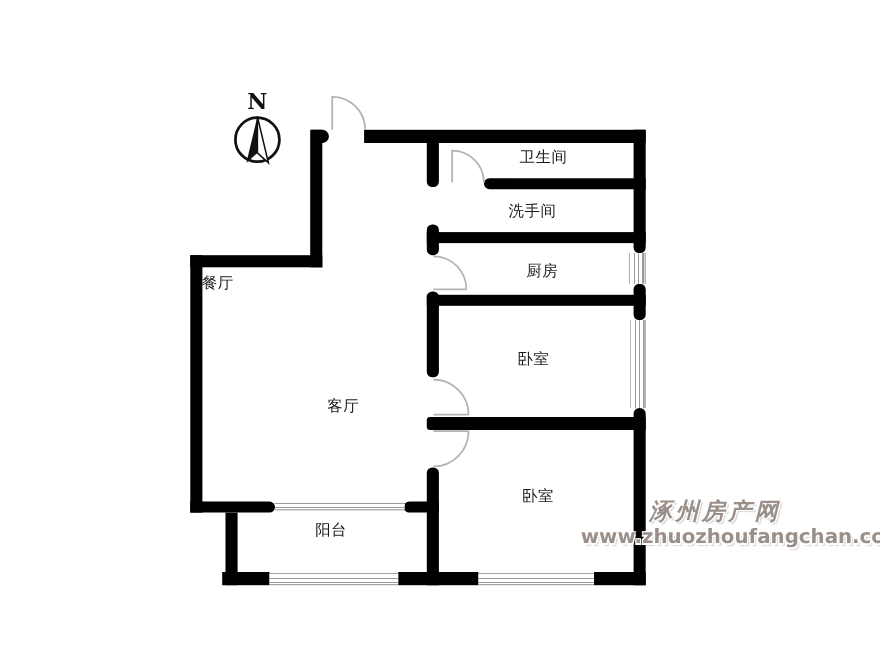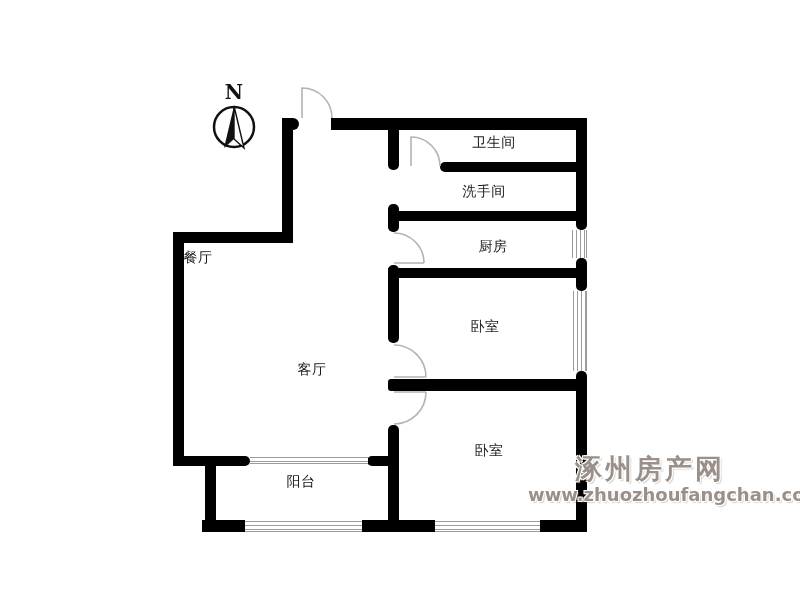--- a/index.html
+++ b/index.html
@@ -27,21 +27,21 @@
   .north-label{
     position:absolute;transform:translate(-50%,-50%);
     font-family:"DejaVu Serif","Liberation Serif",serif;
     font-weight:bold;font-size:20px;color:#111;
   }
   .watermark{
     position:absolute;left:528px;top:454px;width:244px;text-align:center;
     color:var(--watermark-text);font-weight:bold;line-height:1.12;
     text-shadow:-1px -1px 0 #fff,1px -1px 0 #fff,-1px 1px 0 #fff,1px 1px 0 #fff,2px 2px 1px rgba(110,100,92,.28);
   }
-  .wm-name{font-size:27px;letter-spacing:3px;}
+  .wm-name{font-size:21px;letter-spacing:3px;font-style:italic;}
   .wm-url{font-size:18px;letter-spacing:0;margin-top:1px;}
 </style>
 </head>
 <body>
 
 <div id="stage">
 
   <div class="wall" style="left:283px;top:118px;width:16px;height:12px;border-radius:0 6px 6px 0;"></div>
   <div class="wall" style="left:331px;top:118px;width:256px;height:12px;"></div>
 

